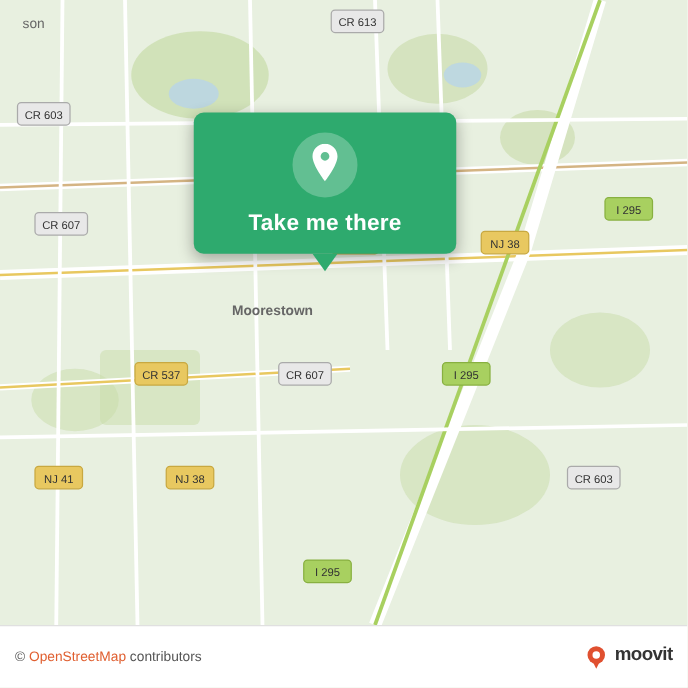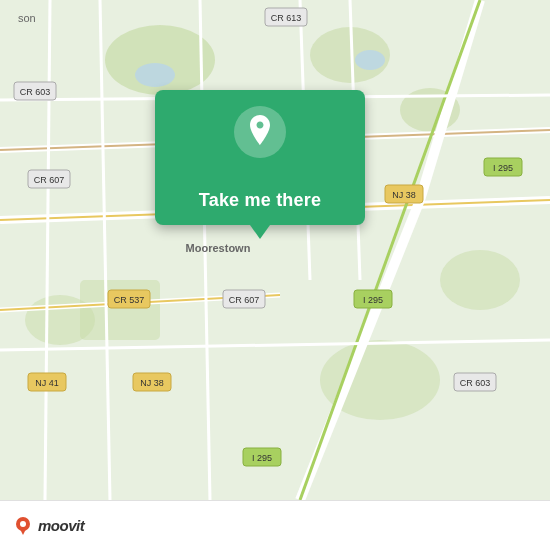--- a/index.html
+++ b/index.html
@@ -32,21 +32,20 @@
       top: 90px;
       left: 155px;
       width: 210px;
       background: #2eaa6e;
       border-radius: 8px;
       display: flex;
       flex-direction: column;
       align-items: center;
       padding: 16px 20px 14px;
       box-shadow: 0 4px 12px rgba(0,0,0,0.3);
-      gap: 22px;
     }
 
     #popup-card::after {
       content: '';
       position: absolute;
       bottom: -14px;
       left: 50%;
       transform: translateX(-50%);
       border-left: 10px solid transparent;
       border-right: 10px solid transparent;
@@ -94,23 +93,22 @@
     }
 
     #place-info {
       font-size: 13px;
       color: #333;
       font-weight: 500;
     }
 
     #moovit-logo {
       display: flex;
-      align-items: center;
+      align-items: flex-start;
       gap: 4px;
-      font-style: italic;
     }
 
     #moovit-text {
       font-size: 15px;
       font-weight: bold;
       color: #333;
       letter-spacing: -0.5px;
     }
 
     #moovit-icon {
@@ -208,20 +206,23 @@
 
       <svg width="30" height="34" viewBox="0 0 30 34" fill="none" xmlns="http://www.w3.org/2000/svg">
         <path d="M15 0C9.48 0 5 4.48 5 10C5 17.5 15 30 15 30C15 30 25 17.5 25 10C25 4.48 20.52 0 15 0ZM15 13.5C13.07 13.5 11.5 11.93 11.5 10C11.5 8.07 13.07 6.5 15 6.5C16.93 6.5 18.5 8.07 18.5 10C18.5 11.93 16.93 13.5 15 13.5Z" fill="white"></path>
       </svg>
     </div>
     <span id="take-me-there-label">Take me there</span>
   </div>
 </div>
 
 <div id="bottom-bar">
+  <div id="attribution">
+    <span>© </span><a>OpenStreetMap</a><span> contributors</span>
+  </div>
   <div id="moovit-logo">
 
     <svg id="moovit-icon" viewBox="0 0 22 22" xmlns="http://www.w3.org/2000/svg">
       <circle cx="11" cy="9" r="7" fill="#e05030"></circle>
       <polygon points="8,14 14,14 11,20" fill="#e05030"></polygon>
       <circle cx="11" cy="9" r="3" fill="white"></circle>
     </svg>
     <span id="moovit-text">moovit</span>
   </div>
 </div>

